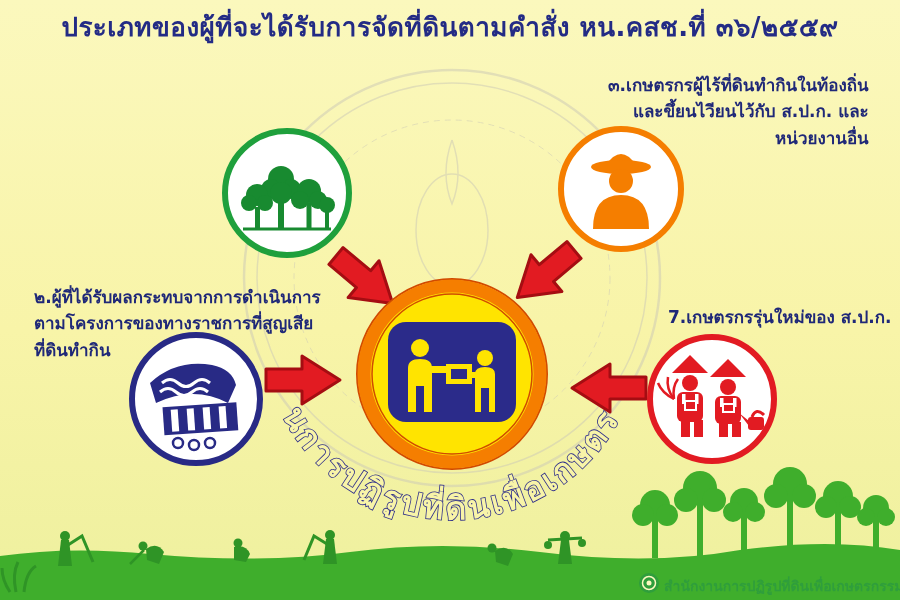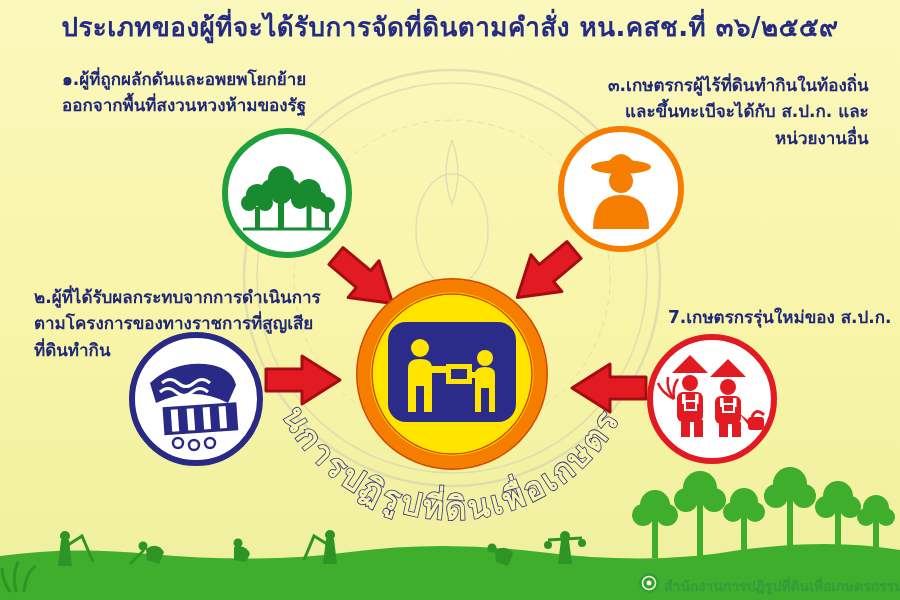--- a/index.html
+++ b/index.html
@@ -252,34 +252,30 @@
 
     <g transform="translate(649,583)">
       <circle r="10" fill="#2f9e3c"></circle>
       <circle r="6.5" fill="none" stroke="#fdf9c0" stroke-width="1.5"></circle>
       <circle r="2.5" fill="#fdf9c0"></circle>
     </g>
   </svg>
 
   <h1 class="title">ประเภทของผู้ที่จะได้รับการจัดที่ดินตามคำสั่ง หน.คสช.ที่ ๓๖/๒๕๕๙</h1>
 
-  <div class="label label1">
-    <span>๑.ผู้ที่ถูกผลักดันและอพยพโยกย้าย</span>
-    <span>ออกจากพื้นที่สงวนหวงห้ามของรัฐ</span>
-  </div>
 
   <div class="label label2">
     <span>๒.ผู้ที่ได้รับผลกระทบจากการดำเนินการ</span>
     <span>ตามโครงการของทางราชการที่สูญเสีย</span>
     <span>ที่ดินทำกิน</span>
   </div>
 
   <div class="label label3">
     <span>๓.เกษตรกรผู้ไร้ที่ดินทำกินในท้องถิ่น</span>
-    <span>และขึ้นทะเบีจะได้กับ ส.ป.ก. และ</span>
+    <span>และขึ้ยนไวียนไว้กับ ส.ป.ก. และ</span>
     <span>หน่วยงานอื่น</span>
   </div>
 
   <div class="label label4">
     <span>7.เกษตรกรรุ่นใหม่ของ ส.ป.ก.</span>
   </div>
 
   <div class="footer-text">สำนักงานการปฏิรูปที่ดินเพื่อเกษตรกรรม</div>
 
 </div>

